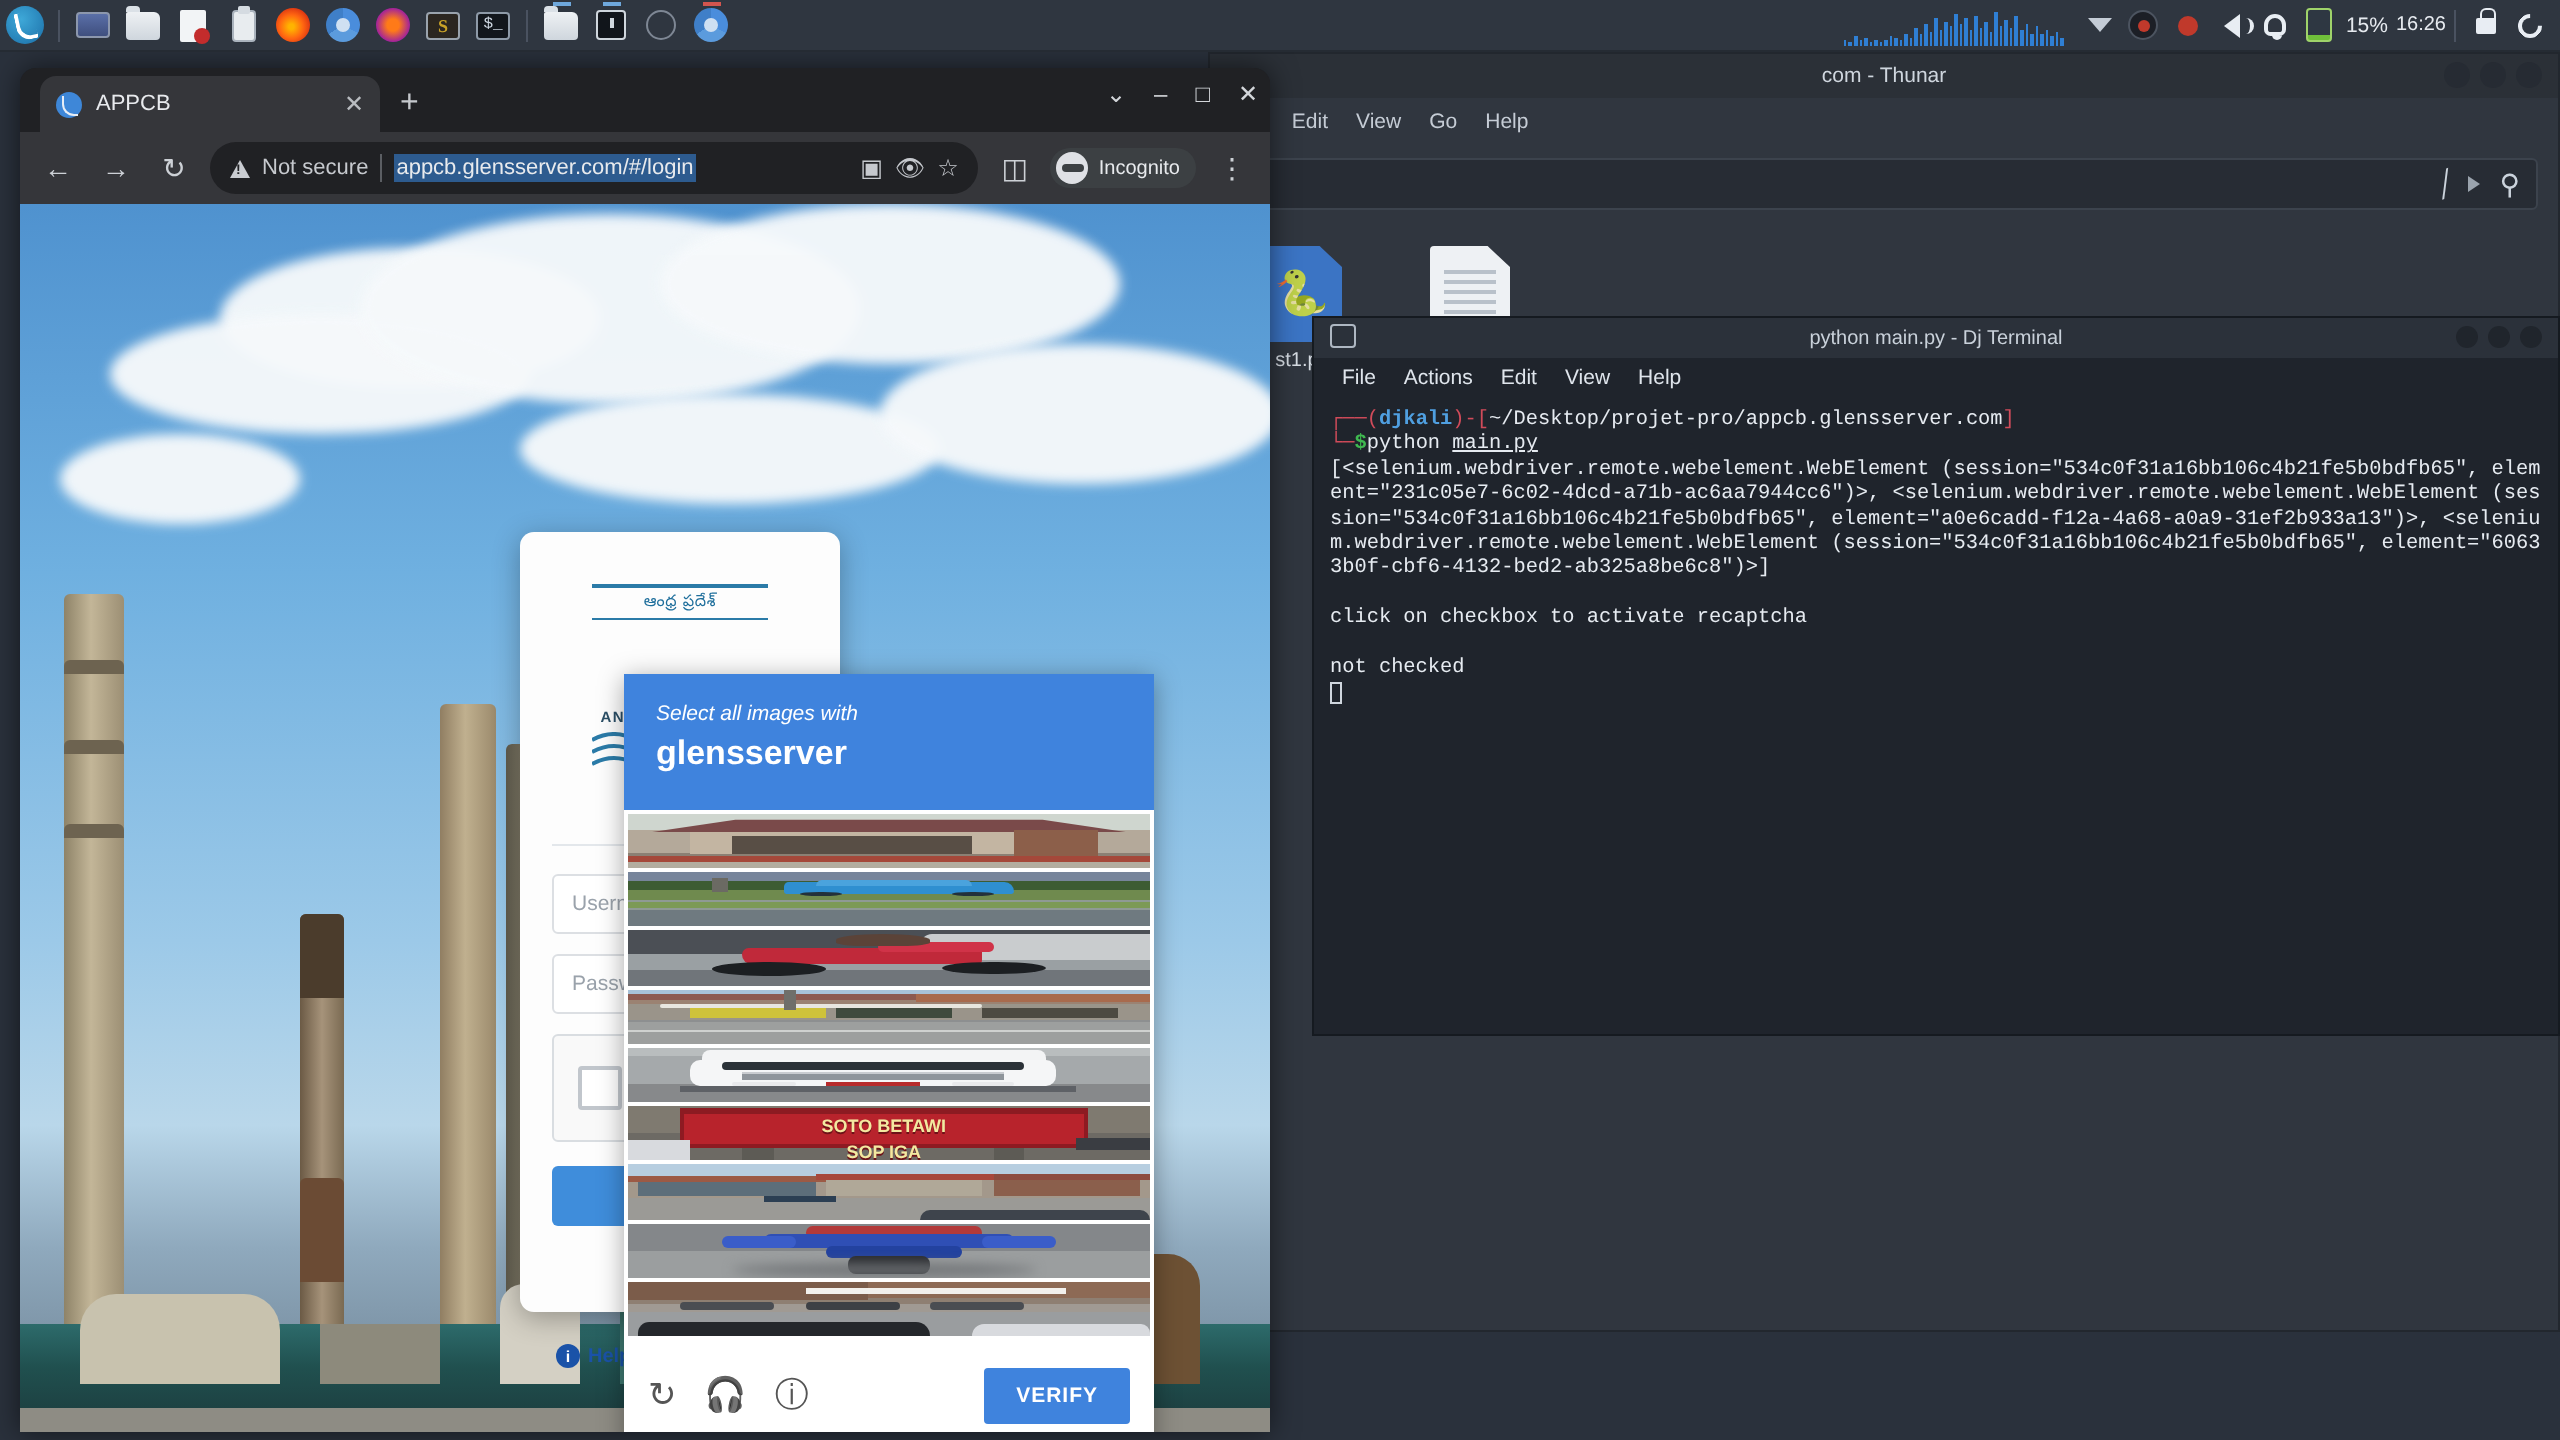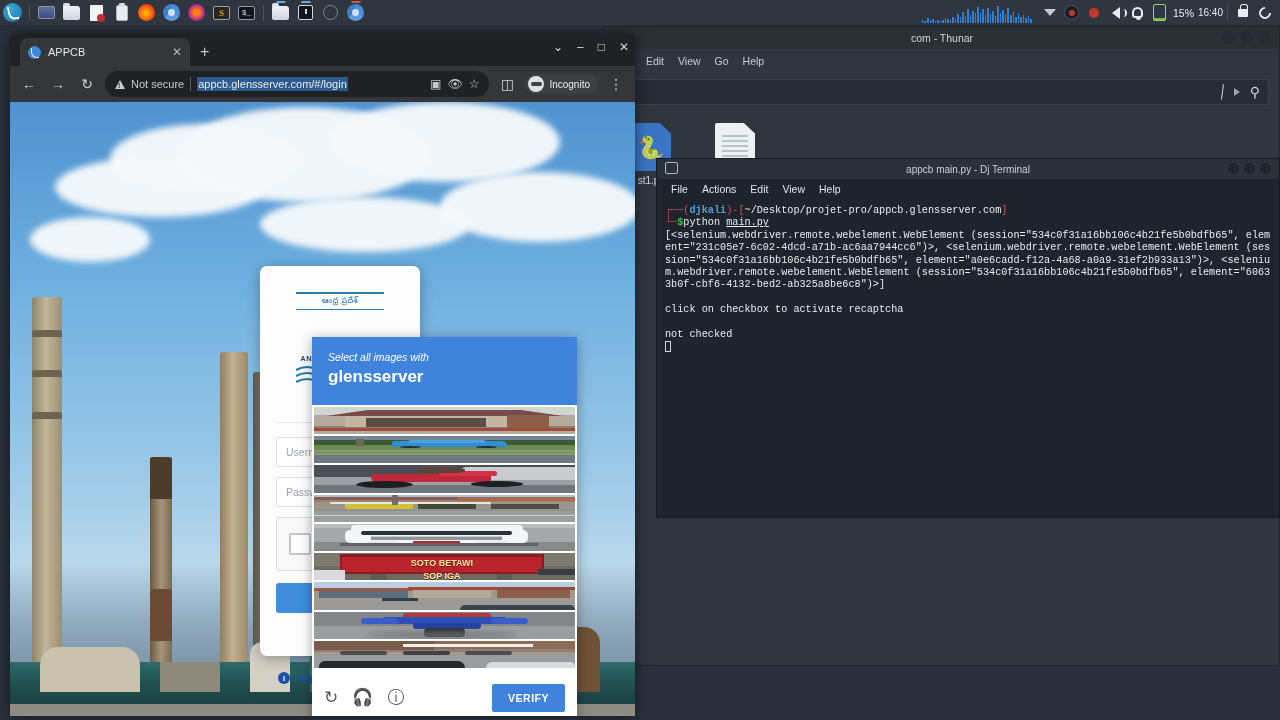--- a/index.html
+++ b/index.html
@@ -246,21 +246,21 @@
             <i></i>
         </div>
         <span class="fname">tet.txt</span>
       </div>
     </div>
   </div>
 
   <div class="term">
     <div class="term-title">
       <span class="ticon"></span>
-      <span>appcb main.py - Dj Terminal</span>
+      <span>python main.py - Dj Terminal</span>
       <div class="term-ctrls">
         <i></i>
         <i></i>
         <i></i>
       </div>
     </div>
     <div class="term-menubar">
       <span>File</span>
       <span>Actions</span>
       <span>Edit</span>
@@ -614,21 +614,21 @@
       <div class="tray-ico">
           <span class="spk"></span>
         </div>
       <div class="tray-ico">
           <span class="bell"></span>
         </div>
       <div class="tray-ico">
           <span class="batt"></span>
         </div>
       <span class="tray-text">15%</span>
-      <span class="tray-time">16:40</span>
+      <span class="tray-time">16:26</span>
       <span class="tb-sep"></span>
       <div class="tray-ico">
           <span class="lock-i"></span>
         </div>
       <div class="tray-ico">
           <span class="power-i"></span>
         </div>
     </div>
   </div>
 

